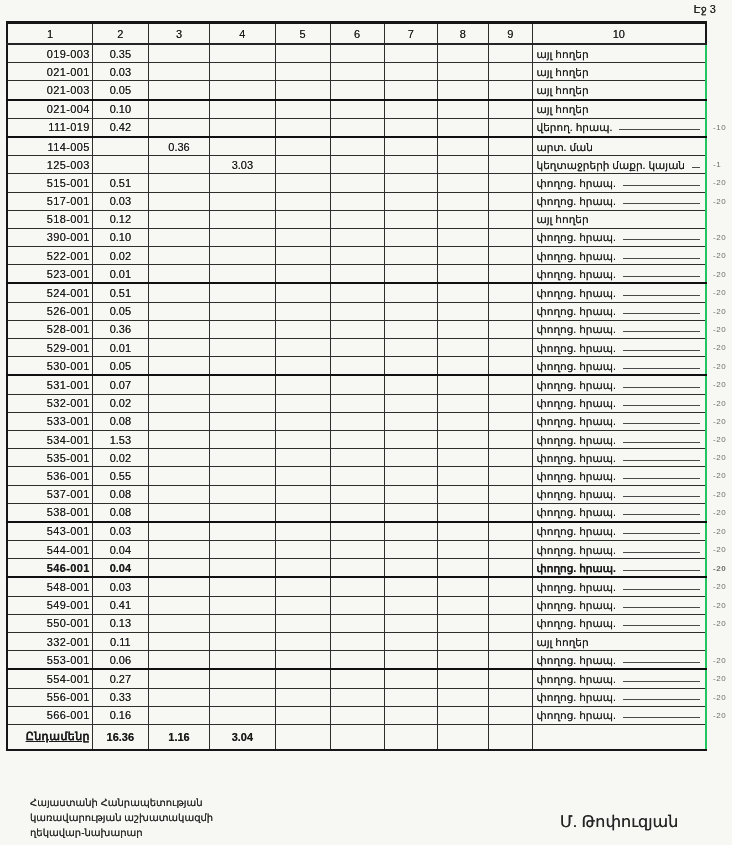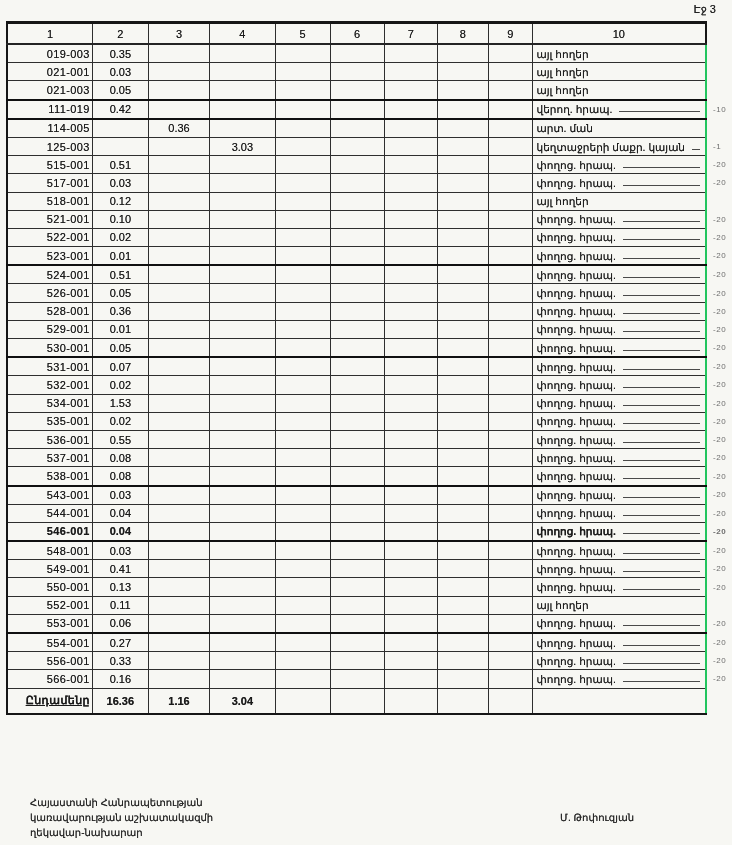--- a/index.html
+++ b/index.html
@@ -39,21 +39,21 @@
   }
   tr.thick td{border-bottom:2.5px solid #101010;}
   tr.thick td.mark-cell{border-bottom:none;}
   tr.boldrow td{font-weight:bold;}
   .use-wrap{display:flex;align-items:flex-end;}
   .use-wrap .trail{flex:1;border-bottom:1px solid #4a4a4a;margin:0 3px 3px 7px;min-width:8px;}
   tfoot td{height:24px;font-weight:bold;border-bottom:2.5px solid #161616;}
   tfoot td.mark-cell{border-bottom:none;}
   .total-label{text-decoration:underline;letter-spacing:.4px;}
   .footer-left{position:absolute;left:30px;top:795px;font-size:10px;line-height:15px;color:#242424;}
-  .signature{position:absolute;left:560px;top:812px;font-size:10px;color:#242424;}
+  .signature{position:absolute;left:560px;top:812px;font-size:16px;color:#242424;}
 </style>
 </head>
 <body>
 
 <div class="page">
 
   <div class="page-num">Էջ 3</div>
 
   <table>
     <colgroup>
@@ -129,20 +129,37 @@
           <td></td>
           <td></td>
           <td></td>
           <td class="c10 use">
             <div class="use-wrap">
               <span>այլ հողեր</span>
             </div>
           </td>
           <td class="mark-cell"></td>
         </tr>
+        <tr class="data-row">
+          <td class="c1 code">021-004</td>
+          <td class="num">0.10</td>
+          <td class="num"></td>
+          <td class="num"></td>
+          <td></td>
+          <td></td>
+          <td></td>
+          <td></td>
+          <td></td>
+          <td class="c10 use">
+            <div class="use-wrap">
+              <span>այլ հողեր</span>
+            </div>
+          </td>
+          <td class="mark-cell"></td>
+        </tr>
         <tr class="data-row thick">
           <td class="c1 code">111-019</td>
           <td class="num">0.42</td>
           <td class="num"></td>
           <td class="num"></td>
           <td></td>
           <td></td>
           <td></td>
           <td></td>
           <td></td>
@@ -236,21 +253,21 @@
           <td></td>
           <td></td>
           <td class="c10 use">
             <div class="use-wrap">
               <span>այլ հողեր</span>
             </div>
           </td>
           <td class="mark-cell"></td>
         </tr>
         <tr class="data-row">
-          <td class="c1 code">521-001</td>
+          <td class="c1 code">390-001</td>
           <td class="num">0.10</td>
           <td class="num"></td>
           <td class="num"></td>
           <td></td>
           <td></td>
           <td></td>
           <td></td>
           <td></td>
           <td class="c10 use">
             <div class="use-wrap">
@@ -416,20 +433,38 @@
           <td></td>
           <td class="c10 use">
             <div class="use-wrap">
               <span>փողոց. հրապ.</span>
               <span class="trail"></span>
             </div>
           </td>
           <td class="mark-cell">-20</td>
         </tr>
         <tr class="data-row">
+          <td class="c1 code">533-001</td>
+          <td class="num">0.08</td>
+          <td class="num"></td>
+          <td class="num"></td>
+          <td></td>
+          <td></td>
+          <td></td>
+          <td></td>
+          <td></td>
+          <td class="c10 use">
+            <div class="use-wrap">
+              <span>փողոց. հրապ.</span>
+              <span class="trail"></span>
+            </div>
+          </td>
+          <td class="mark-cell">-20</td>
+        </tr>
+        <tr class="data-row">
           <td class="c1 code">534-001</td>
           <td class="num">1.53</td>
           <td class="num"></td>
           <td class="num"></td>
           <td></td>
           <td></td>
           <td></td>
           <td></td>
           <td></td>
           <td class="c10 use">
@@ -614,21 +649,21 @@
           <td></td>
           <td class="c10 use">
             <div class="use-wrap">
               <span>փողոց. հրապ.</span>
               <span class="trail"></span>
             </div>
           </td>
           <td class="mark-cell">-20</td>
         </tr>
         <tr class="data-row">
-          <td class="c1 code">552-001</td>
+          <td class="c1 code">332-001</td>
           <td class="num">0.11</td>
           <td class="num"></td>
           <td class="num"></td>
           <td></td>
           <td></td>
           <td></td>
           <td></td>
           <td></td>
           <td class="c10 use">
             <div class="use-wrap">

